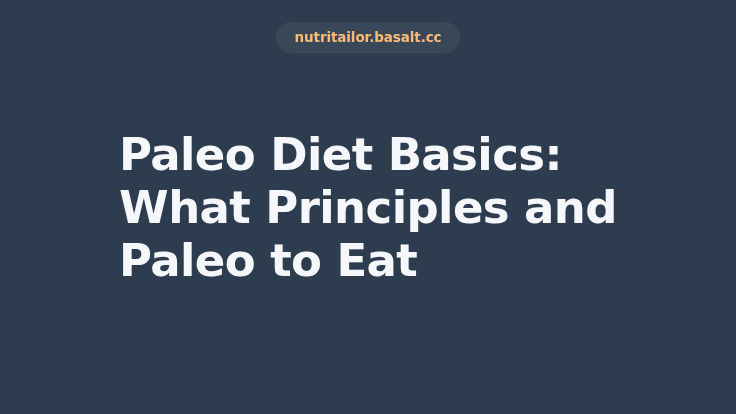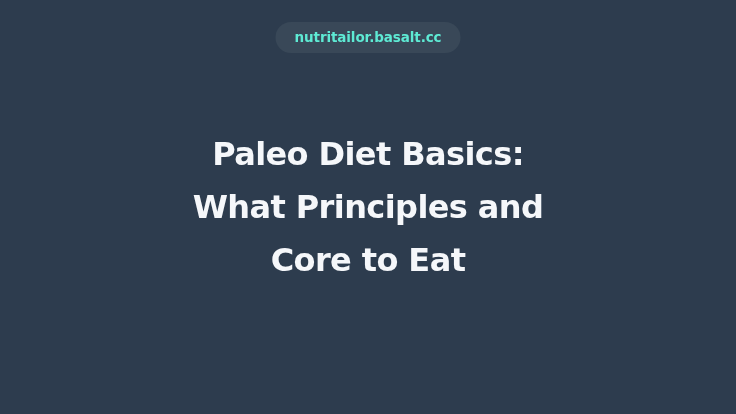--- a/index.html
+++ b/index.html
@@ -49,44 +49,44 @@
     left: 0;
     width: 736px;
     height: 414px;
     display: flex;
     align-items: center;
     justify-content: center;
     padding: 0 60px;
     box-sizing: border-box;
   }
   .headline {
-    text-align: center;
+    text-align: left;
     font-family: "DejaVu Sans", "Liberation Sans", sans-serif;
-    font-size: 32px;
+    font-size: 45px;
     font-weight: 700;
     line-height: 53px;
     letter-spacing: -0.6px;
     margin: 14px;
     max-width: 620px;
     word-wrap: break-word;
   }
   .headline-line {
     display: block;
   }
 </style>
 </head>
 <body>
 
 <div class="og-card" style="background: rgb(45, 60, 78);">
 
   <div class="url-pill" style="background: rgb(57, 72, 88);">
-    <span class="url-pill-text" style="color: #5eead4;">nutritailor.basalt.cc</span>
+    <span class="url-pill-text" style="color: #fdba74;">nutritailor.basalt.cc</span>
   </div>
 
   <div class="headline-wrap">
     <h1 class="headline" style="color: rgb(245, 247, 250);">
       <span class="headline-line">Paleo Diet Basics:</span>
       <span class="headline-line">What Principles and</span>
-      <span class="headline-line">Core to Eat</span>
+      <span class="headline-line">Paleo to Eat</span>
     </h1>
   </div>
 
 </div>
 
 </body></html>

